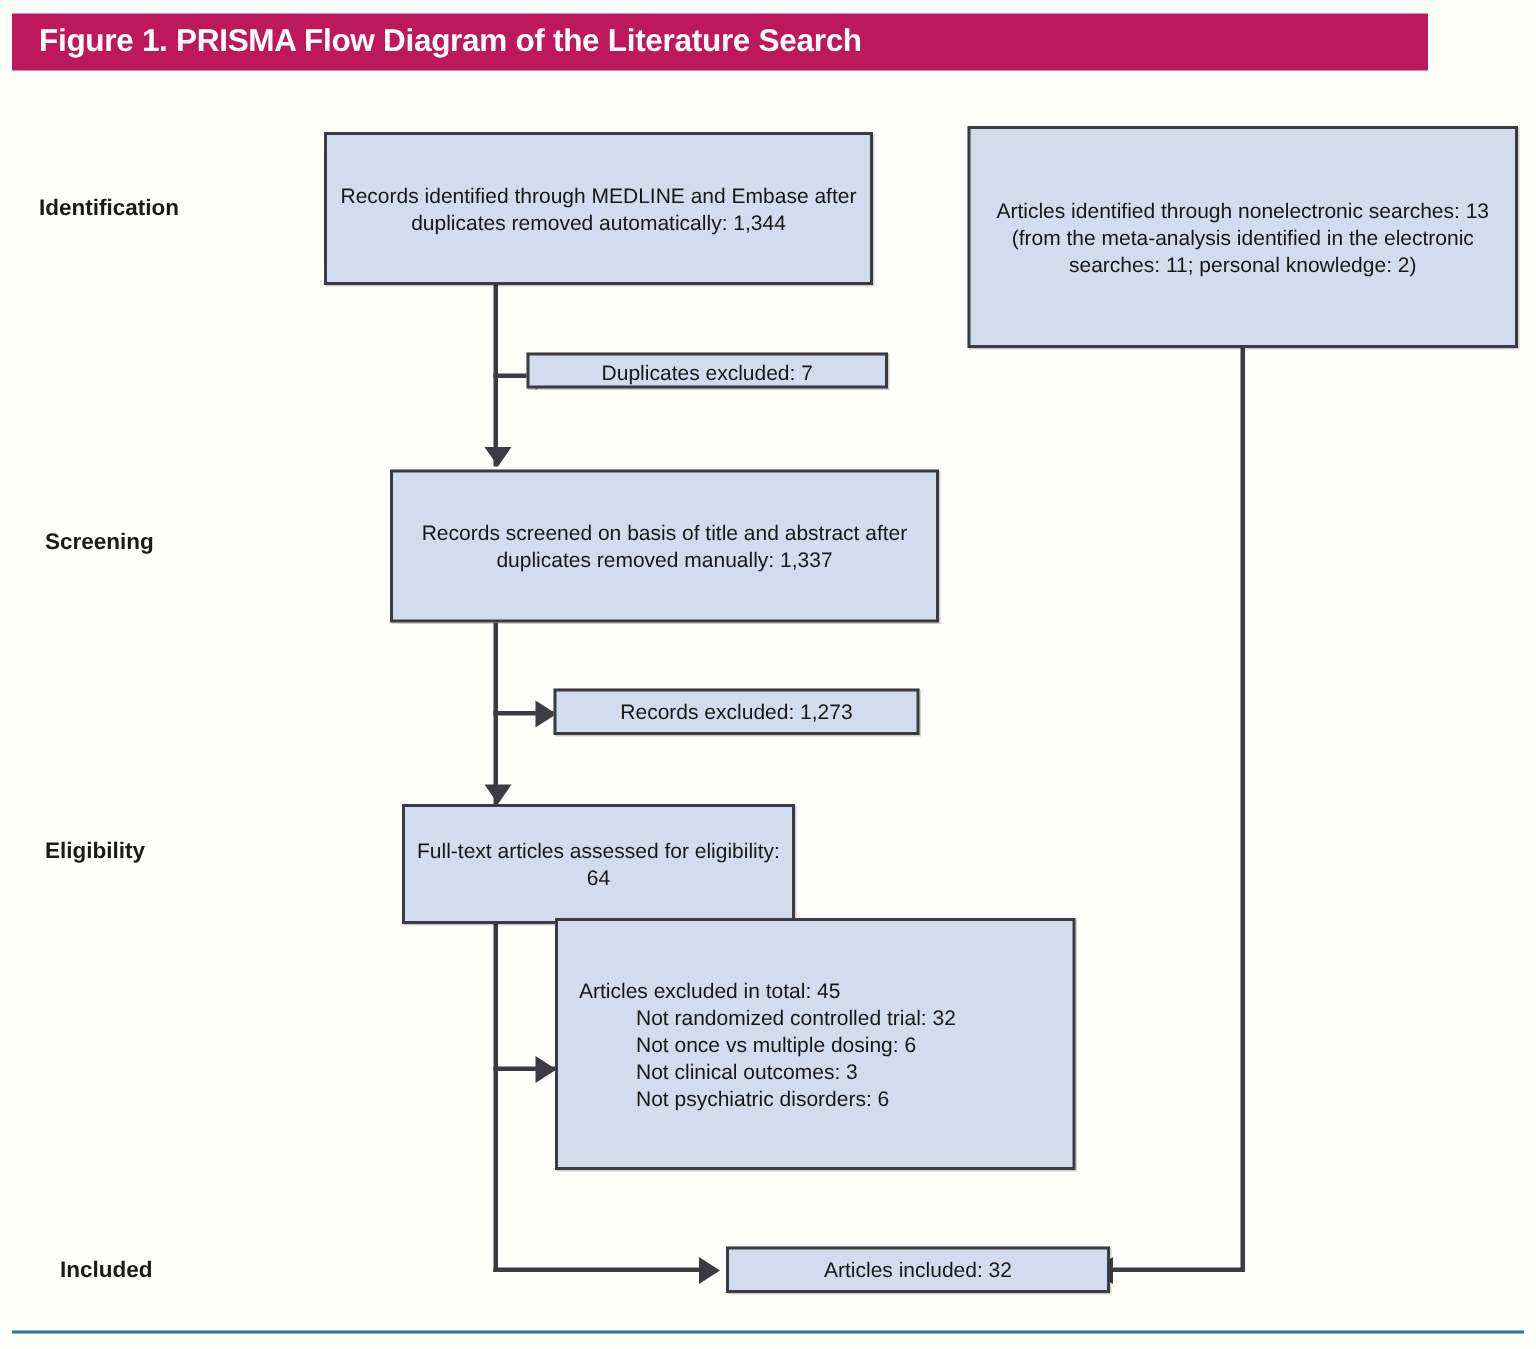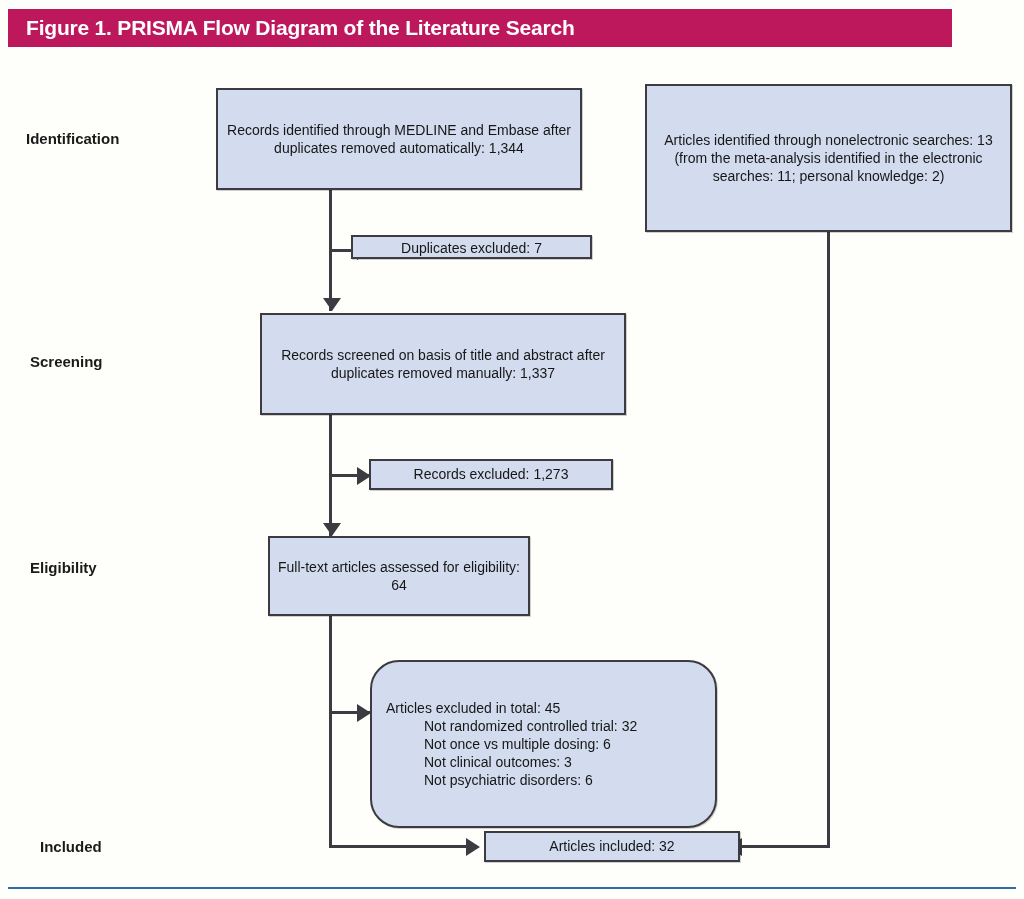--- a/index.html
+++ b/index.html
@@ -182,21 +182,21 @@
   </div>
 
   <div class="flow-box" style="left:369px; top:459px; width:244px; height:31px;">
     <span class="box-text">Records excluded: 1,273</span>
   </div>
 
   <div class="flow-box" style="left:268px; top:536px; width:262px; height:80px;">
     <span class="box-text">Full-text articles assessed for eligibility: 64</span>
   </div>
 
-  <div class="flow-box left-align" style="left:370px; top:660px; width:347px; height:168px;border-radius:29px;">
+  <div class="flow-box left-align" style="left:370px; top:612px; width:347px; height:168px;">
     <span class="box-text">
       <span class="excl-head">Articles excluded in total: 45</span>
       <span class="excl-sub">Not randomized controlled trial: 32</span>
       <span class="excl-sub">Not once vs multiple dosing: 6</span>
       <span class="excl-sub">Not clinical outcomes: 3</span>
       <span class="excl-sub">Not psychiatric disorders: 6</span>
     </span>
   </div>
 
   <div class="flow-box" style="left:484px; top:831px; width:256px; height:31px;">

